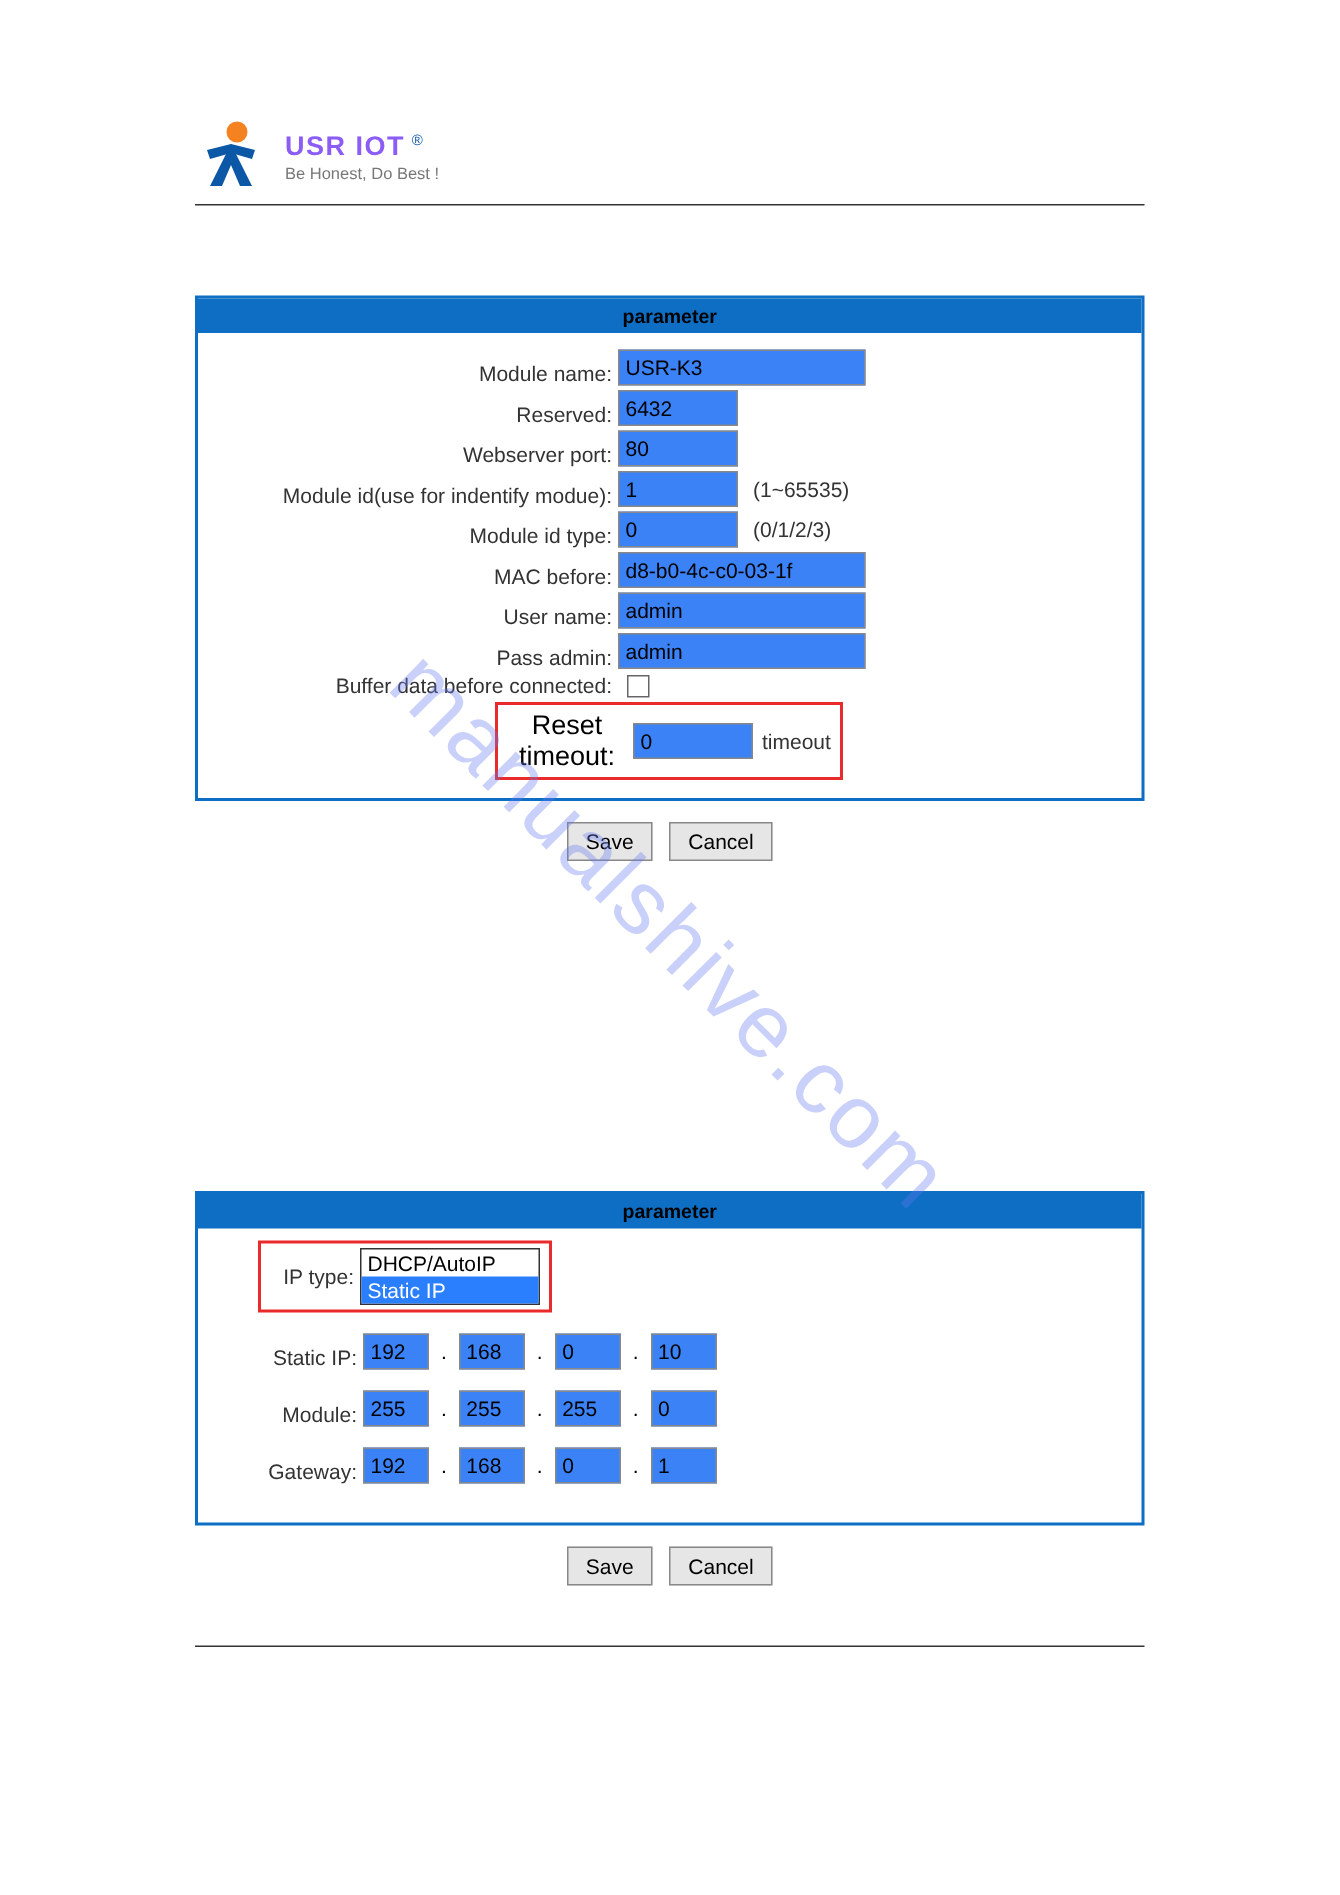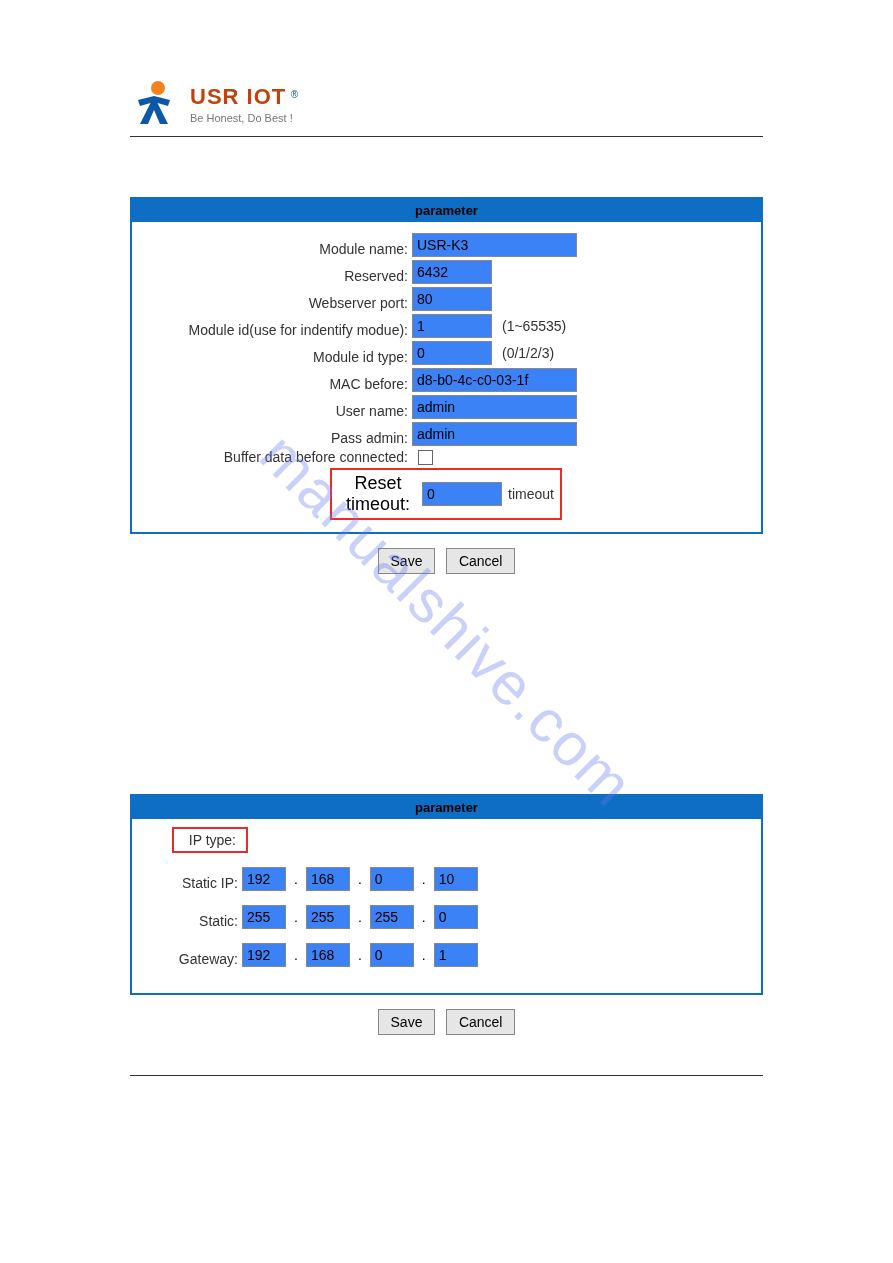--- a/index.html
+++ b/index.html
@@ -22,23 +22,23 @@
   .logo-svg {
     width: 48px;
     height: 48px;
     position: relative;
   }
   .logo-text {
     display: flex;
     flex-direction: column;
   }
   .logo-title {
-    font-size: 22px;
+    font-size: 18px;
     font-weight: bold;
-    color: #c2410c;
+    color: #8b5cf6;
     letter-spacing: 1px;
   }
   .logo-sub {
     font-size: 11px;
     color: #777;
     margin-top: 2px;
   }
   .reg {
     font-size: 10px;
     color: #0d58a6;
@@ -280,38 +280,42 @@
 
   <div class="gap-big"></div>
 
   <div class="panel panel2">
     <div class="panel-title">parameter</div>
     <div class="panel-body">
       <div class="ip-row-wrap">
         <div style="width:30px"></div>
         <div class="highlight-box" style="align-items:center">
           <div style="width:60px; text-align:right; font-size:14px; color:#333; padding-right:4px;">IP type:</div>
+          <div class="select-box">
+            <div class="select-opt">DHCP/AutoIP</div>
+            <div class="select-opt select-sel">Static IP</div>
+          </div>
         </div>
       </div>
 
       <div class="form-row">
         <div class="label">Static IP:</div>
         <div class="value-cell">
           <input type="text" class="w-xs" value="192" style="">
           <span class="dot">.</span>
           <input type="text" class="w-xs" value="168" style="">
           <span class="dot">.</span>
           <input type="text" class="w-xs" value="0" style="">
           <span class="dot">.</span>
           <input type="text" class="w-xs" value="10" style="">
         </div>
       </div>
 
       <div class="form-row">
-        <div class="label">Static:</div>
+        <div class="label">Module:</div>
         <div class="value-cell">
           <input type="text" class="w-xs" value="255" style="">
           <span class="dot">.</span>
           <input type="text" class="w-xs" value="255" style="">
           <span class="dot">.</span>
           <input type="text" class="w-xs" value="255" style="">
           <span class="dot">.</span>
           <input type="text" class="w-xs" value="0" style="">
         </div>
       </div>

